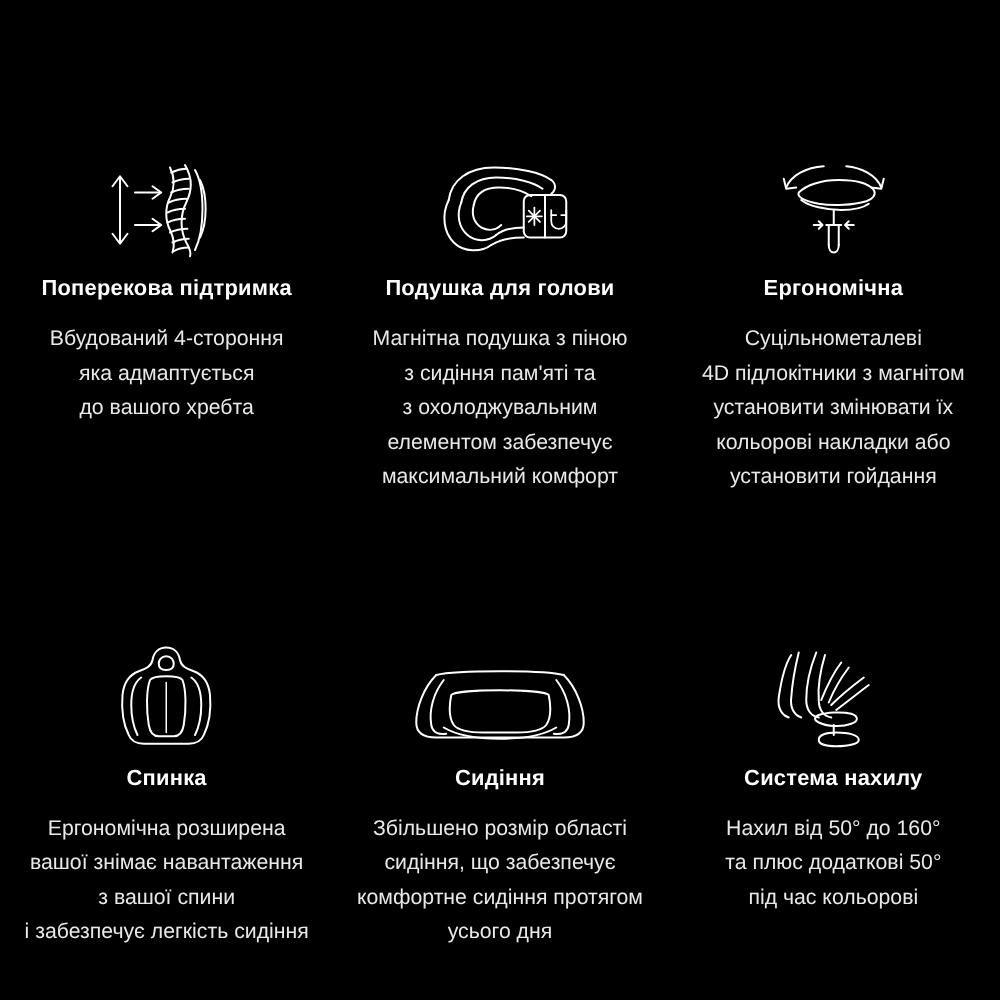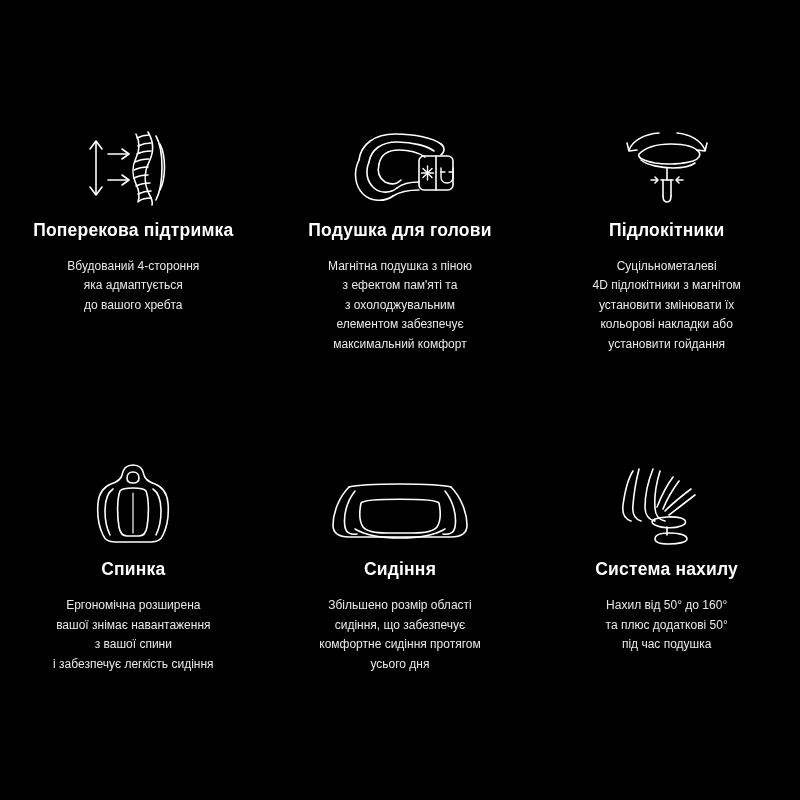--- a/index.html
+++ b/index.html
@@ -25,21 +25,21 @@
   }
 
   .grid {
     position: absolute;
     left: 0;
     top: 0;
     width: 800px;
     display: grid;
     grid-template-columns: repeat(3, 1fr);
     grid-template-rows: auto auto;
-    row-gap: 0px;
+    row-gap: 12px;
   }
 
   .feature {
     display: flex;
     flex-direction: column;
     align-items: center;
     padding: 0 14px;
     box-sizing: border-box;
     text-align: center;
   }
@@ -64,21 +64,21 @@
     font-size: 17.5px;
     font-weight: bold;
     letter-spacing: 0.2px;
     line-height: 1.2;
     margin: 0 0 16px 0;
     color: #ffffff;
     white-space: nowrap;
   }
 
   .feature-desc {
-    font-size: 12px;
+    font-size: 17px;
     line-height: 1.62;
     color: #e9e9e9;
     margin: 0;
     max-width: 230px;
   }
 
   .feature-desc .ln { display: block; }
 </style>
 </head>
 <body>
@@ -151,21 +151,21 @@
           </g>
 
           <path d="M100 38 L100 47 C100 50.5 102.5 53 106 53 C109.5 53 112 50.5 112 47 L112 38" stroke-width="1.4"></path>
           <line x1="100" y1="42" x2="104" y2="42" stroke-width="1.4"></line>
           <line x1="108" y1="42" x2="112" y2="42" stroke-width="1.4"></line>
         </svg>
       </div>
       <h3 class="feature-title">Подушка для голови</h3>
       <p class="feature-desc">
         <span class="ln">Магнітна подушка з піною</span>
-        <span class="ln">з ефектом пам'яті та</span>
+        <span class="ln">з сидіння пам'яті та</span>
         <span class="ln">з охолоджувальним</span>
         <span class="ln">елементом забезпечує</span>
         <span class="ln">максимальний комфорт</span>
       </p>
     </div>
 
     <div class="feature row1">
       <div class="icon-wrap">
         <svg width="112" height="76" viewBox="0 0 112 76" fill="none" stroke="#ffffff" stroke-width="1.6" stroke-linecap="round" stroke-linejoin="round">
 
@@ -182,21 +182,21 @@
           <path d="M52 50 L52 66"></path>
           <path d="M60 50 L60 66"></path>
           <path d="M52 66 C52 70 54 72 56 72 C58 72 60 70 60 66"></path>
 
           <path d="M40 50 L46 50"></path>
           <polyline points="44,47 47,50 44,53"></polyline>
           <path d="M72 50 L66 50"></path>
           <polyline points="68,47 65,50 68,53"></polyline>
         </svg>
       </div>
-      <h3 class="feature-title">Підлокітники</h3>
+      <h3 class="feature-title">Ергономічна</h3>
       <p class="feature-desc">
         <span class="ln">Суцільнометалеві</span>
         <span class="ln">4D підлокітники з магнітом</span>
         <span class="ln">установити змінювати їх</span>
         <span class="ln">кольорові накладки або</span>
         <span class="ln">установити гойдання</span>
       </p>
     </div>
 
     <div class="feature row2">
@@ -267,18 +267,18 @@
           <path d="M48 54 C54 52 66 51 74 53 C80 55 80 59 74 61 C66 64 54 63 48 60 C44 58 44 56 48 54 Z"></path>
 
           <path d="M60 62 L60 70"></path>
           <path d="M48 74 C48 70 54 68 62 68 C72 68 80 70 80 74 C80 77 72 79 62 79 C53 79 48 77 48 74 Z"></path>
         </svg>
       </div>
       <h3 class="feature-title">Система нахилу</h3>
       <p class="feature-desc">
         <span class="ln">Нахил від 50° до 160°</span>
         <span class="ln">та плюс додаткові 50°</span>
-        <span class="ln">під час подушка</span>
+        <span class="ln">під час кольорові</span>
       </p>
     </div>
 
   </div>
 </div>
 
 </body></html>

